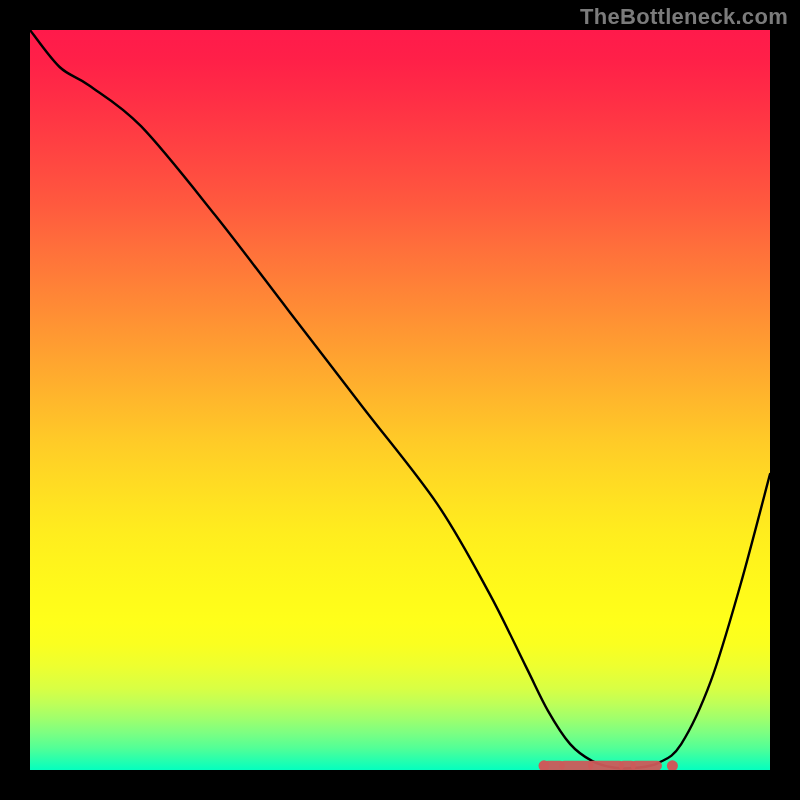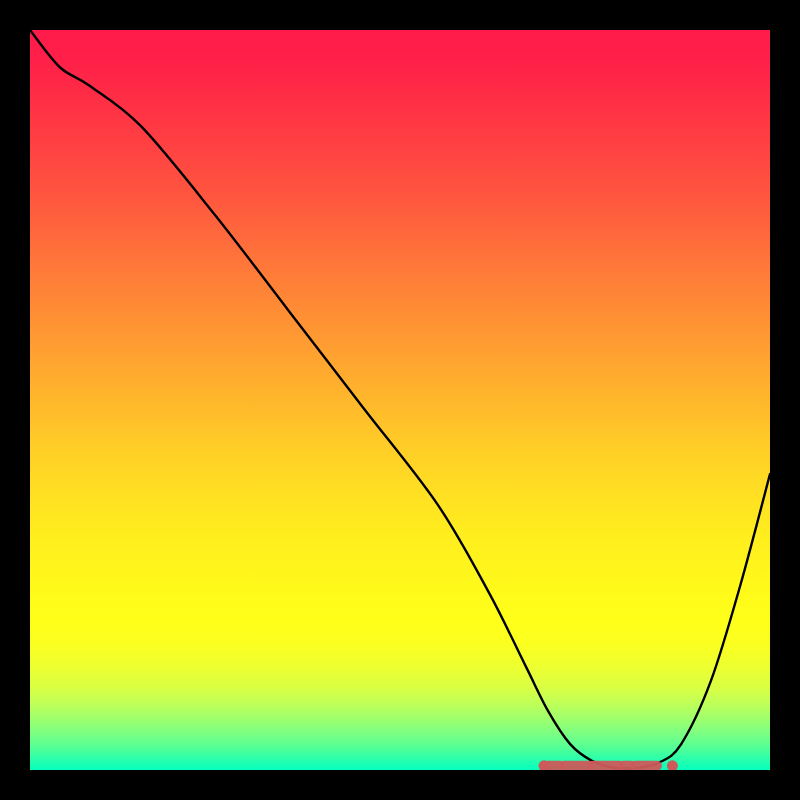--- a/index.html
+++ b/index.html
@@ -89,20 +89,21 @@
   }
   .marker-dot {
     fill: #cc5a5a;
   }
 </style>
 </head>
 <body>
 
 <div class="frame">
 
+  <div class="attribution">TheBottleneck.com</div>
 
   <div class="plot-area">
     <svg class="curves" viewBox="0 0 740 740" preserveAspectRatio="none">
 
       <path id="main-curve" class="black-curve" d="M 0.00 0.00 C 4.93 6.17, 19.73 27.75, 29.60 37.00 C 39.47 46.25, 45.63 45.63, 59.20 55.50 C 72.77 65.37, 90.03 74.62, 111.00 96.20 C 131.97 117.78, 160.33 154.17, 185.00 185.00 C 209.67 215.83, 234.33 249.13, 259.00 281.20 C 283.67 313.27, 308.33 345.33, 333.00 377.40 C 357.67 409.47, 386.03 442.77, 407.00 473.60 C 427.97 504.43, 444.00 535.27, 458.80 562.40 C 473.60 589.53, 485.93 616.67, 495.80 636.40 C 505.67 656.13, 510.60 667.85, 518.00 680.80 C 525.40 693.75, 532.80 705.71, 540.20 714.10 C 547.60 722.49, 555.00 727.17, 562.40 731.12 C 569.80 735.07, 577.20 736.67, 584.60 737.78 C 592.00 738.89, 599.40 738.64, 606.80 737.78 C 614.20 736.92, 621.60 736.55, 629.00 732.60 C 636.40 728.65, 642.57 727.67, 651.20 714.10 C 659.83 700.53, 670.93 677.72, 680.80 651.20 C 690.67 624.68, 700.53 589.53, 710.40 555.00 C 720.27 520.47, 735.07 462.50, 740.00 444.00"></path>
 
       <g id="marker-group">
           <line x1="518.00" x2="529.84" y1="735.78" y2="735.78" class="marker-stroke"></line>
           <line x1="534.58" x2="558.26" y1="735.78" y2="735.78" class="marker-stroke"></line>
           <line x1="562.99" x2="589.04" y1="735.78" y2="735.78" class="marker-stroke"></line>

